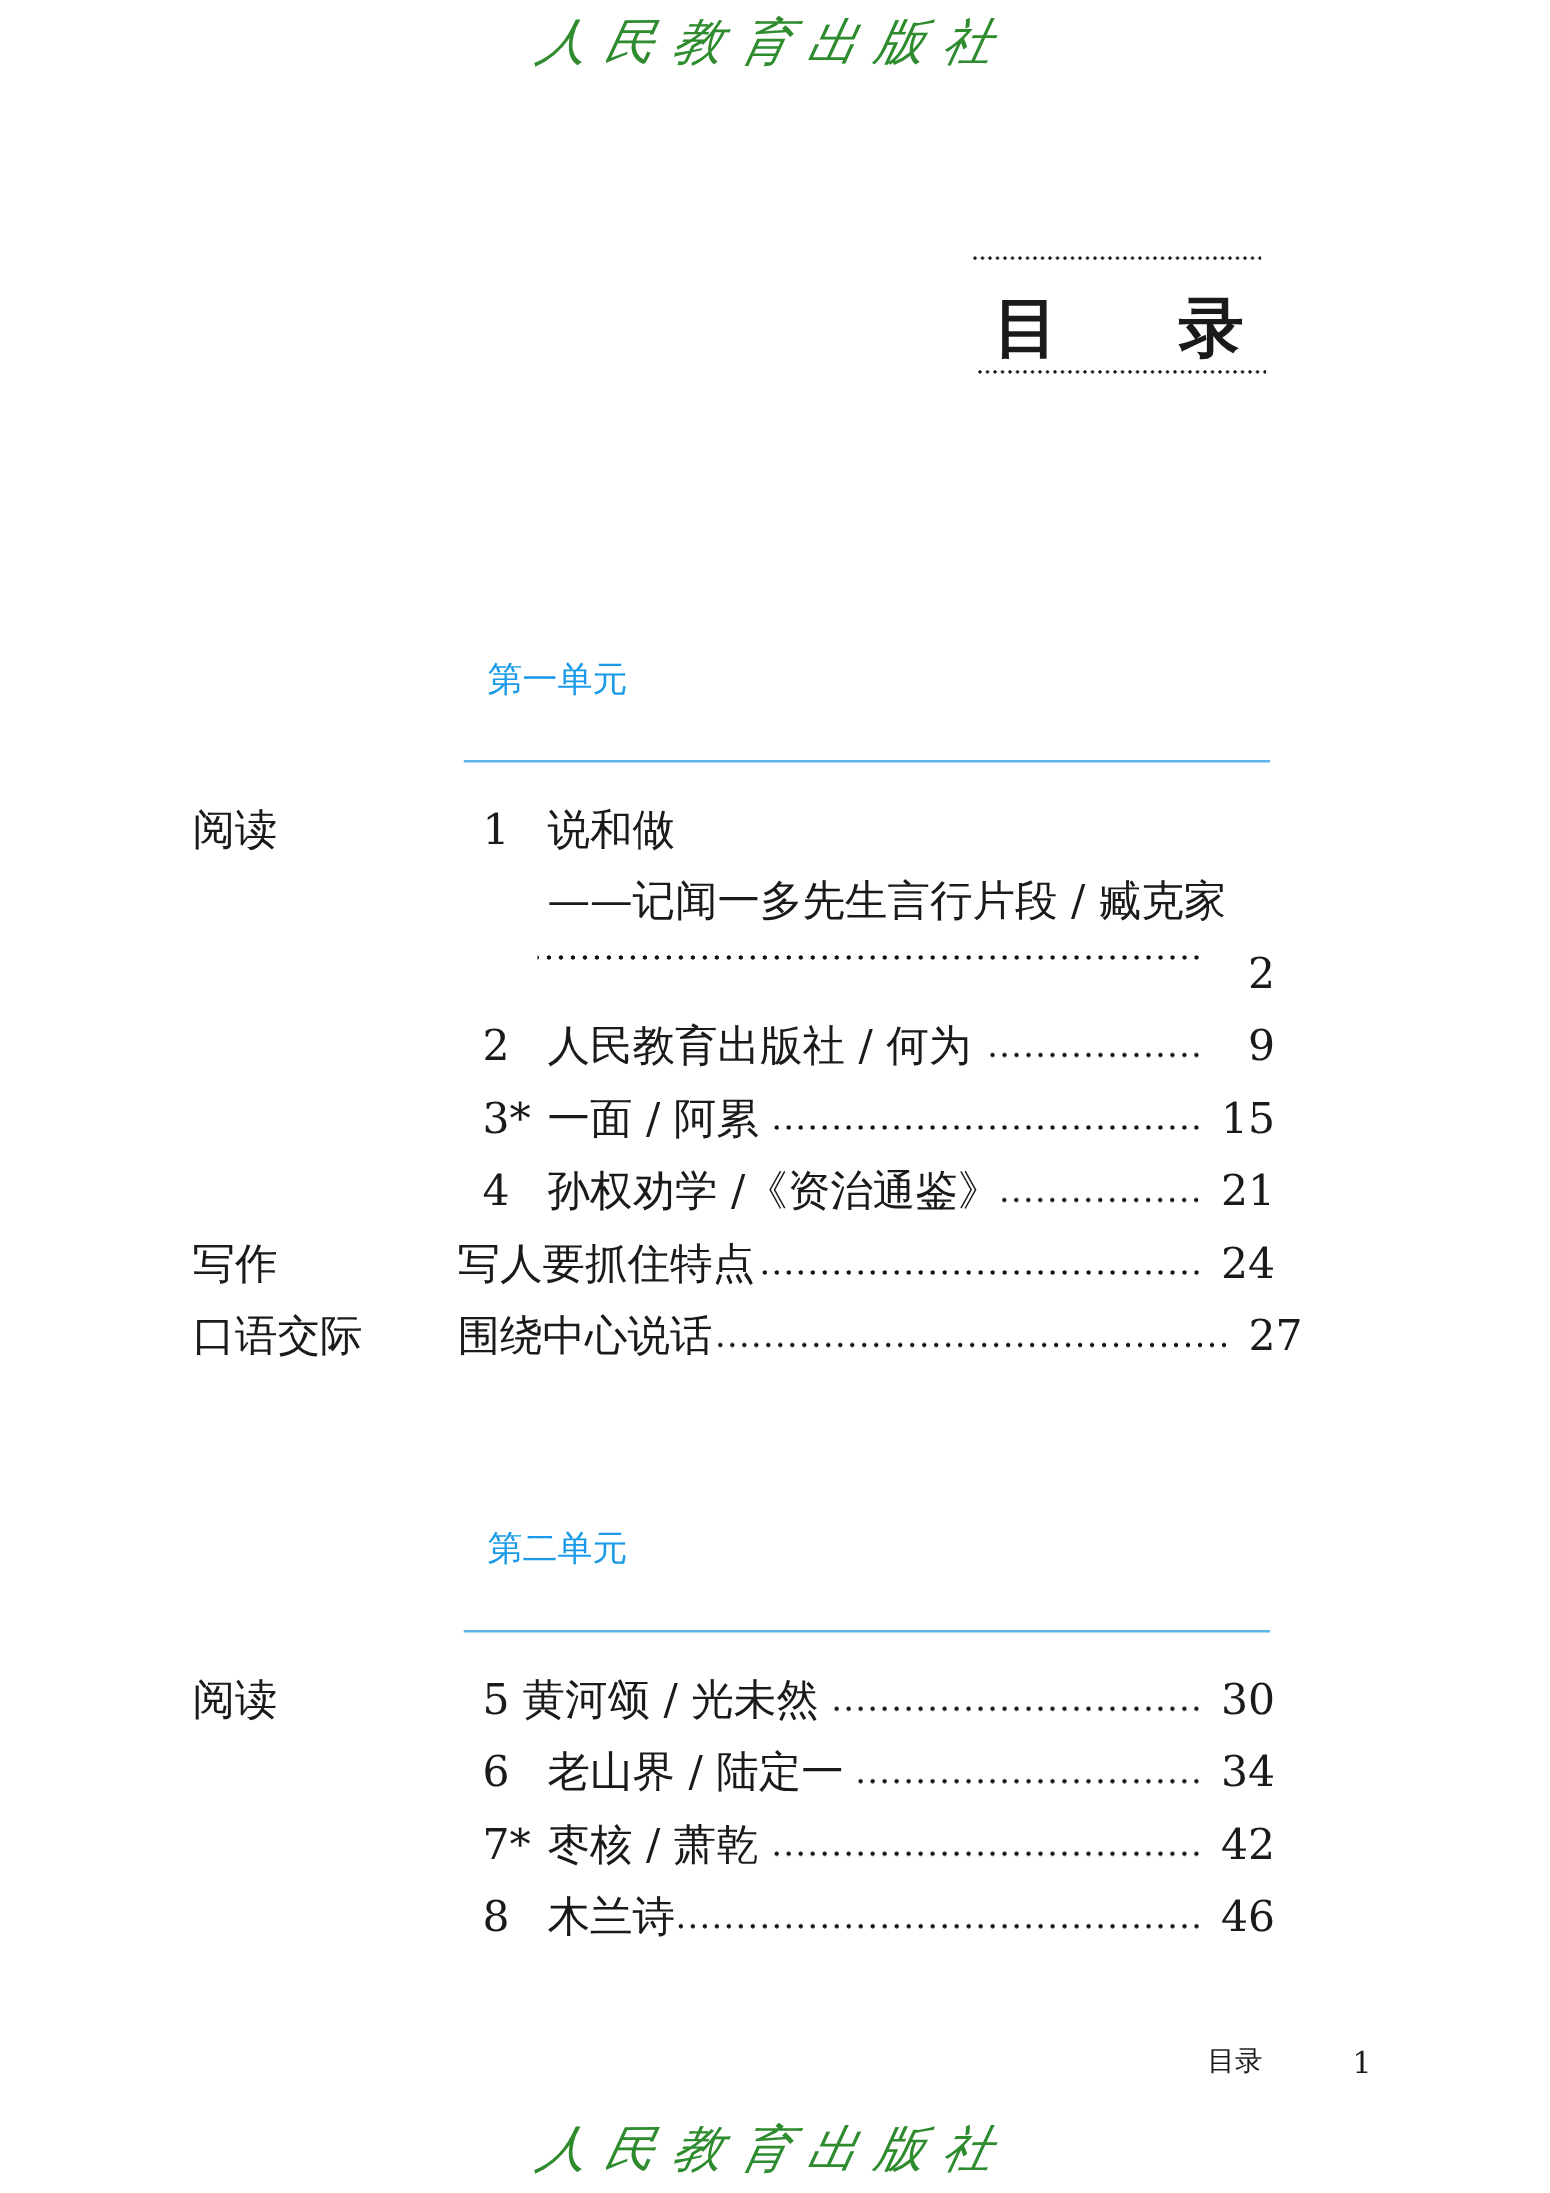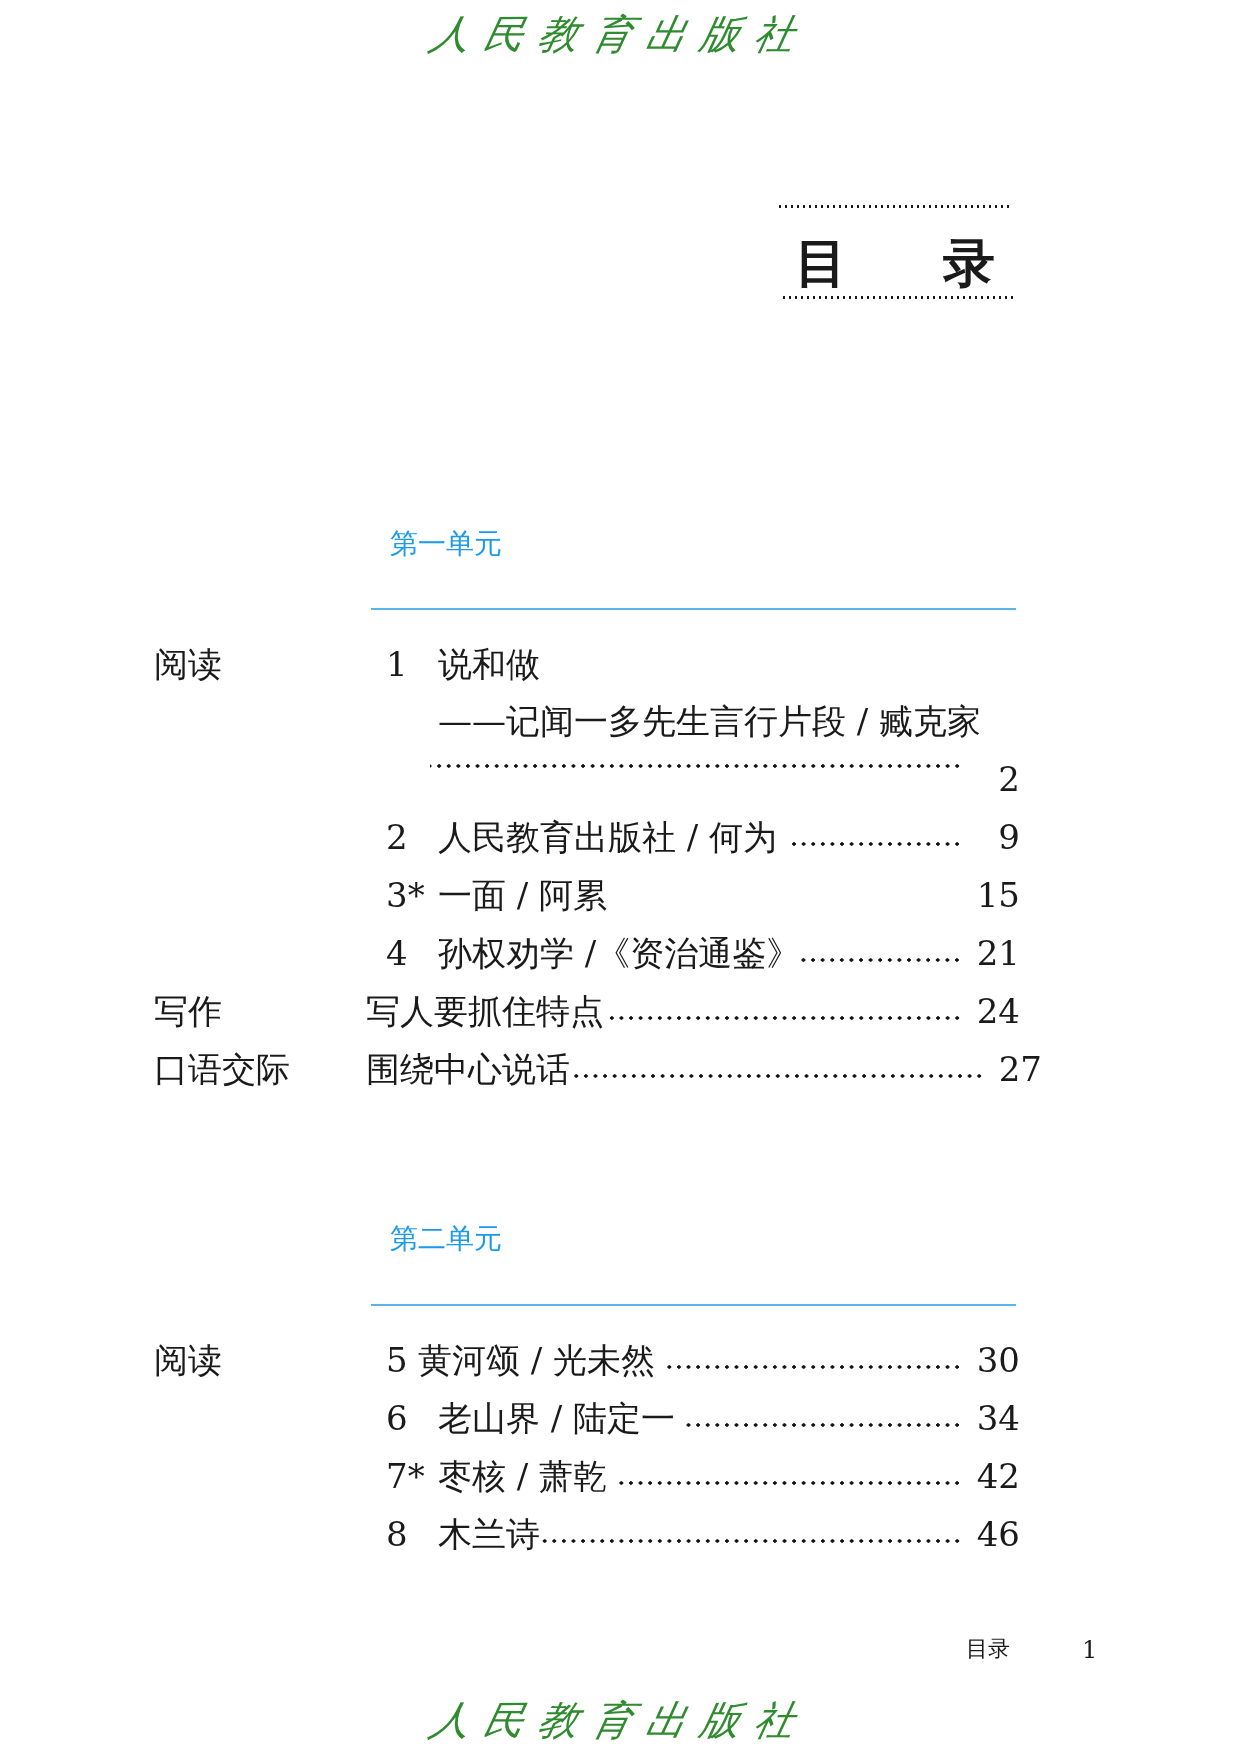--- a/index.html
+++ b/index.html
@@ -96,21 +96,21 @@
     <span class="title-cell" style="left:438px;right:268px;">
       <span class="t-text">人民教育出版社 / 何为</span>
       <span class="leader"></span>
     </span>
     <span class="page">9</span>
   </div>
 
   <div class="row" style="top:866px;">
     <span class="cat"></span>
     <span class="num">3*</span>
-    <span class="title-cell" style="left:438px;right:268px;flex-direction:column;">
+    <span class="title-cell" style="left:438px;right:268px;">
       <span class="t-text">一面 / 阿累</span>
       <span class="leader"></span>
     </span>
     <span class="page">15</span>
   </div>
 
   <div class="row" style="top:924px;">
     <span class="cat"></span>
     <span class="num">4</span>
     <span class="title-cell" style="left:438px;right:268px;">

